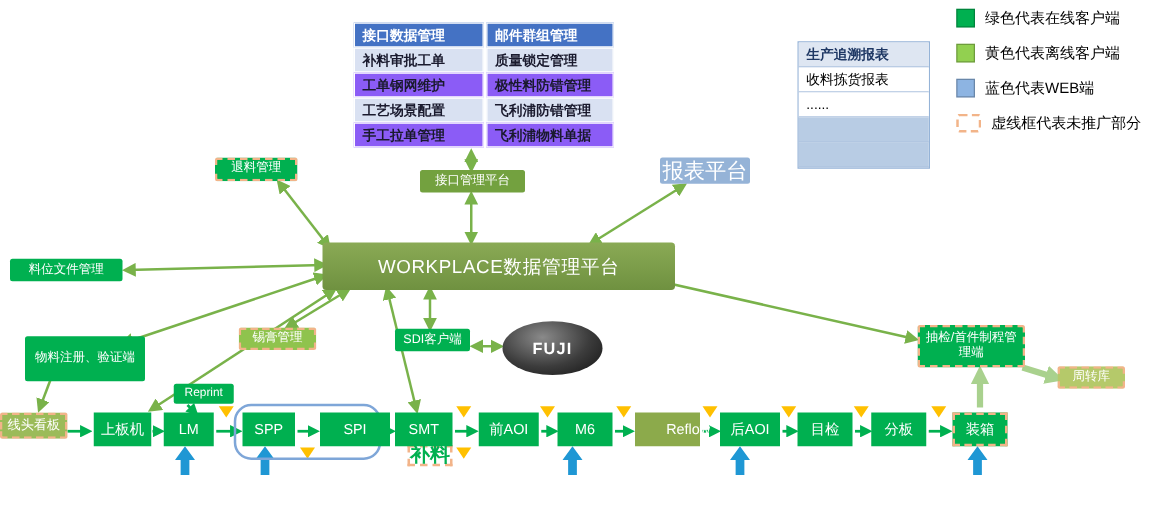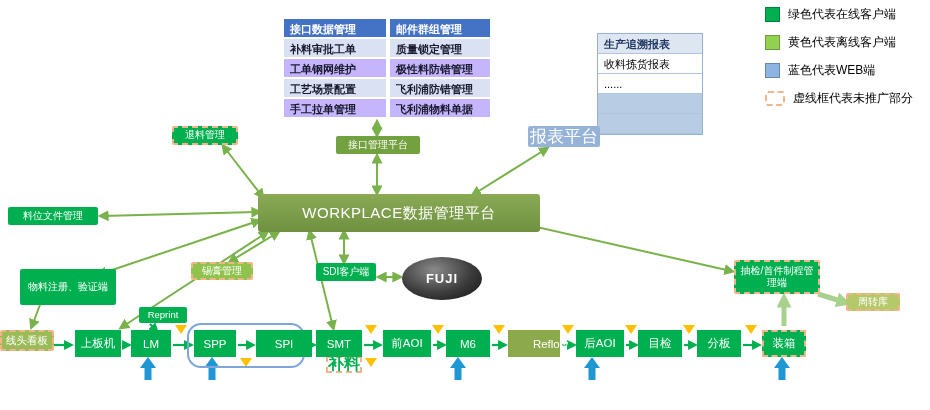--- a/index.html
+++ b/index.html
@@ -5,22 +5,22 @@
   * { margin:0; padding:0; box-sizing:border-box; }
   body { font-family:"Liberation Sans","DejaVu Sans",sans-serif; background:#fff; }
   .canvas { position:relative; width:930px; height:410px; background:#fff; overflow:hidden; }
   .overlay { position:absolute; left:0; top:0; pointer-events:none; }
 
   
   .dtable { position:absolute; font-size:11px; }
   .dtable .cell { height:20px; line-height:20px; padding:0 6px; border:1px solid #fff; white-space:nowrap; overflow:hidden; }
   .thead { background:#4472C4; color:#fff; font-weight:bold; height:22px; line-height:22px; }
   .ra { background:#D9E1F2; color:#1a1a2e; font-weight:bold; }
-  .rb { background:#c4b5fd; color:#1a1a2e; font-weight:bold; }
-  .t-trace { border:1px solid #95B3D7; }
+  .rb { background:#8b5cf6; color:#1a1a2e; font-weight:bold; }
+  .t-trace { border:1px solid #95B3D7;margin-left:41px; }
   .t-trace .cell { border:none; border-bottom:1px solid #AFC4E0; }
   .thead2 { background:#DEE6F2; color:#1F3864; font-weight:bold; }
   .rw { background:#FFFFFF; color:#000; }
   .rblue { background:#B8CCE4; }
 
   
   .legend { position:absolute; left:765px; top:7px; }
   .litem { display:flex; align-items:center; gap:8px; height:15px; margin-bottom:13px; font-size:12px; color:#000; white-space:nowrap; }
   .sw { width:15px; height:15px; flex:0 0 15px; border:1px solid rgba(0,0,0,.25); }
   .sw-green { background:#00B050; }

